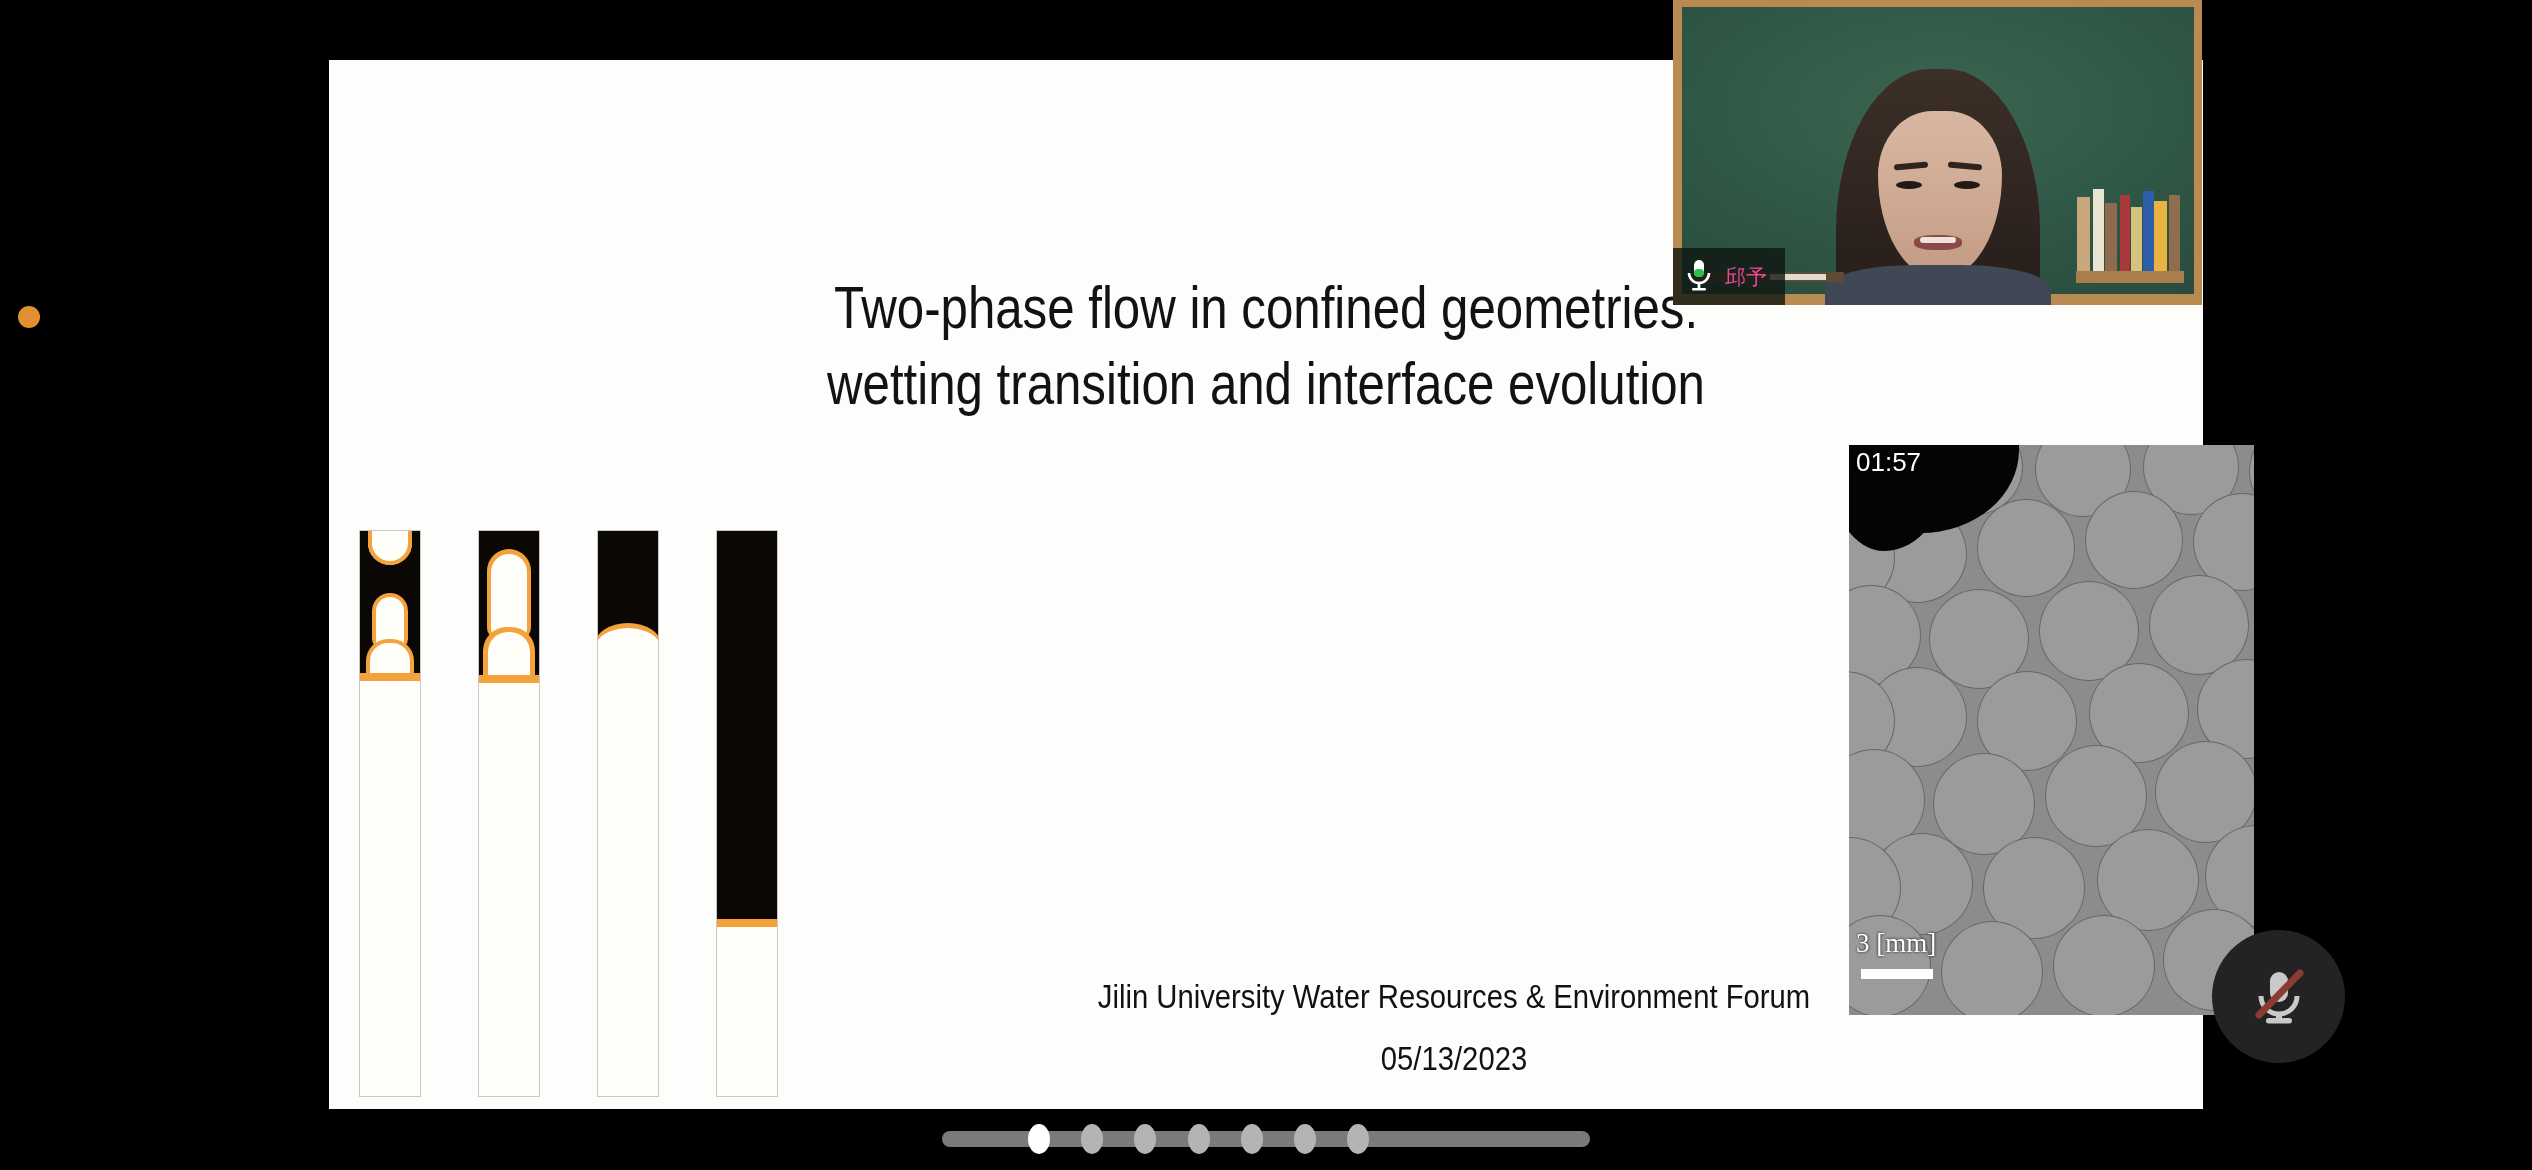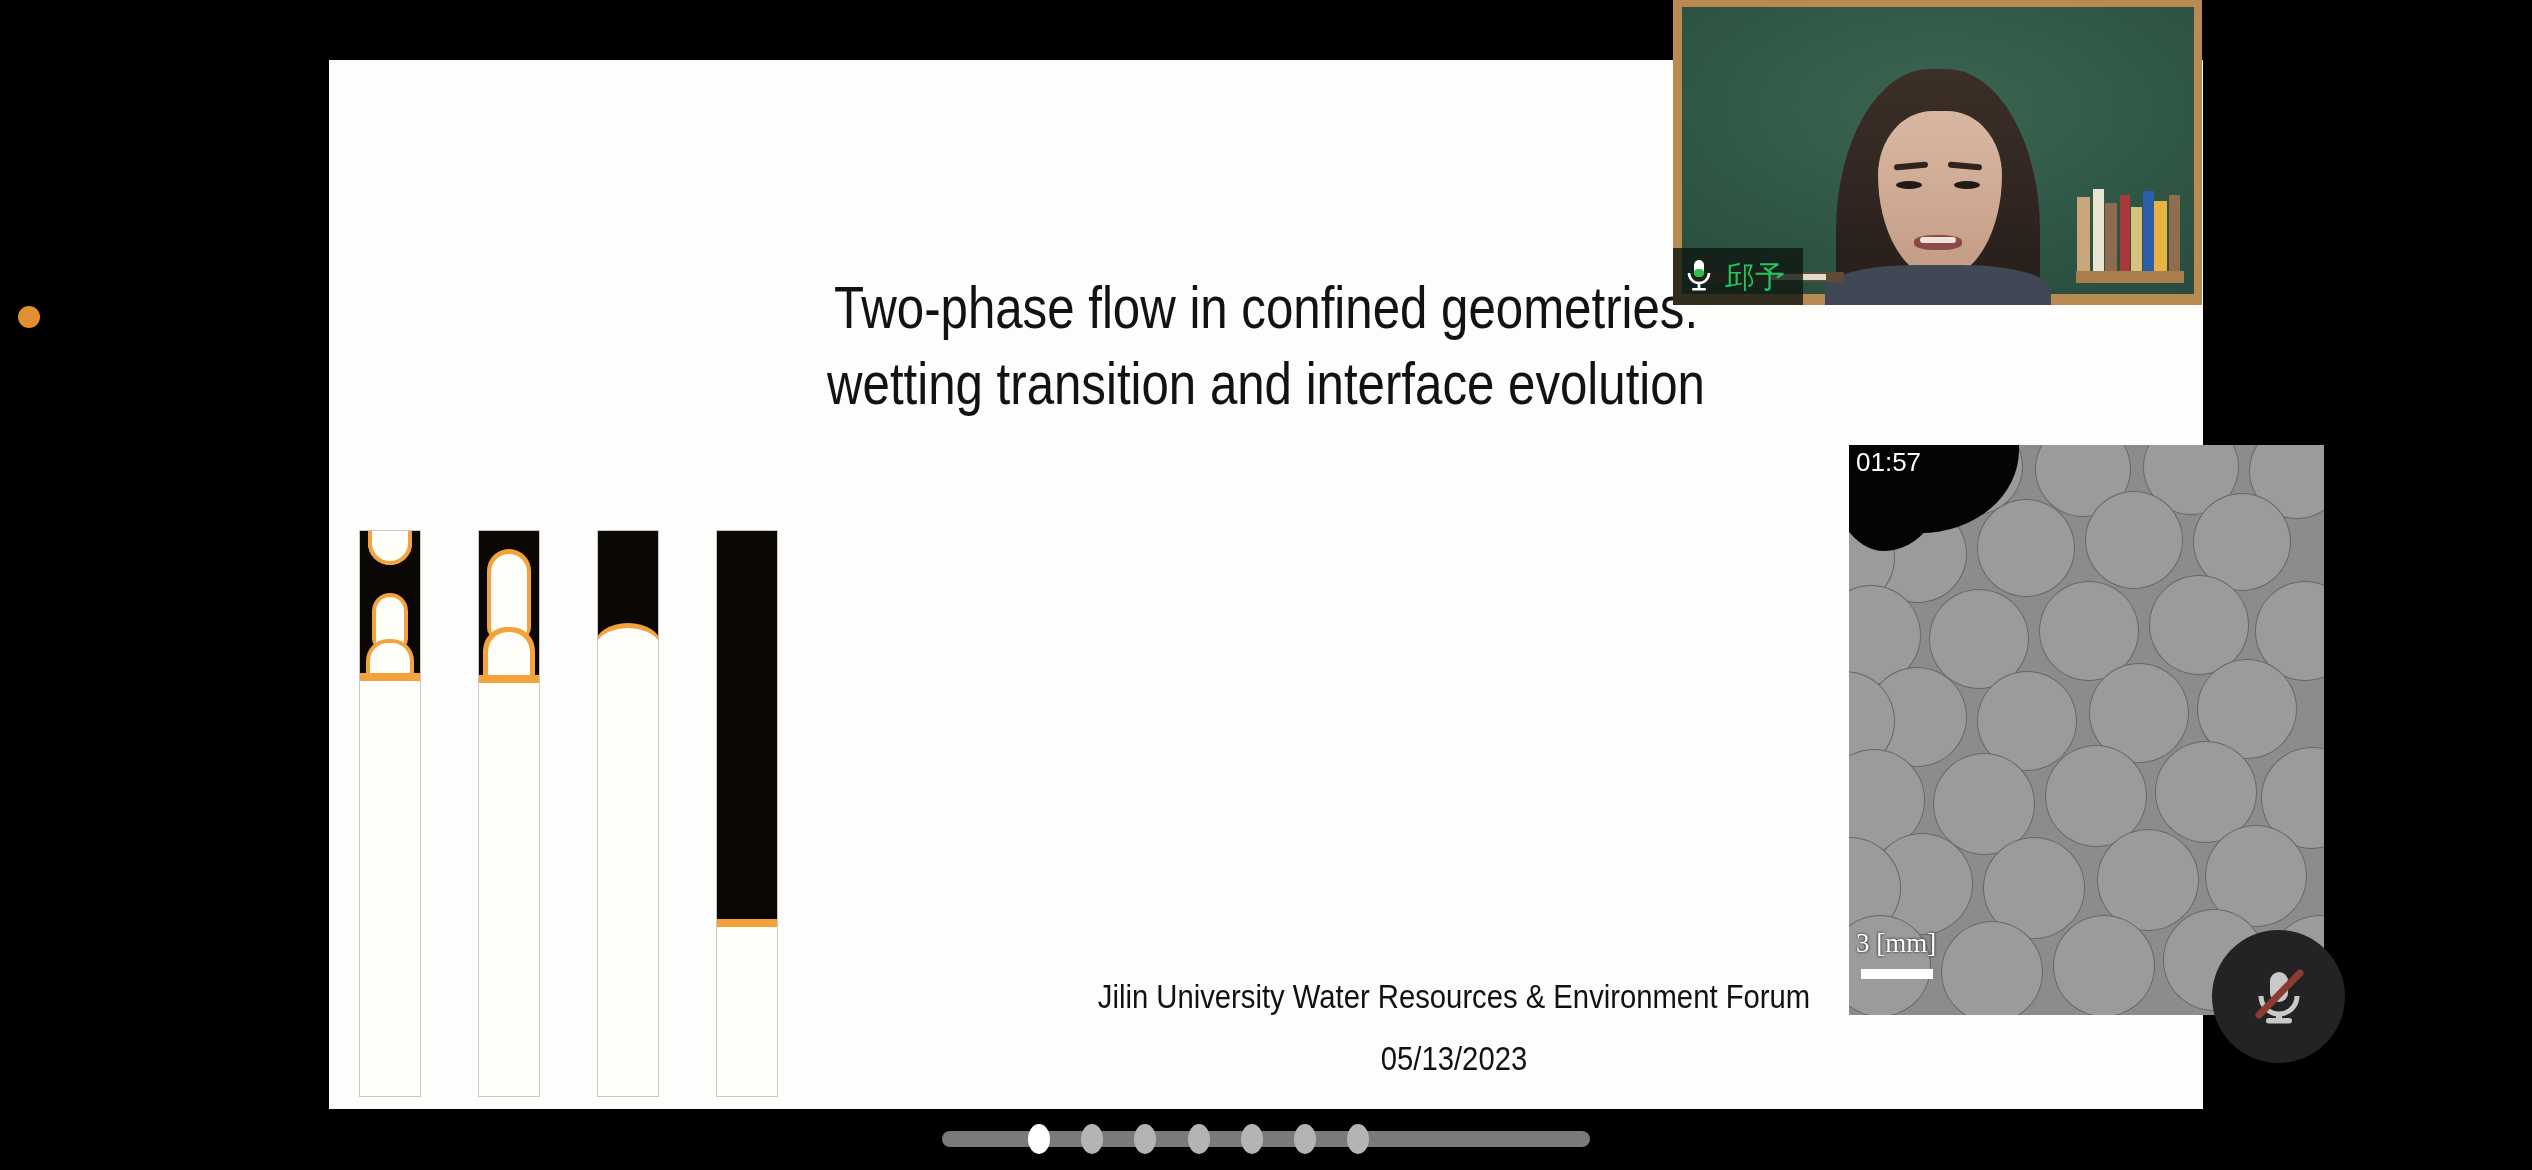--- a/index.html
+++ b/index.html
@@ -47,21 +47,21 @@
   
   .strips{position:absolute;left:30px;top:410px;width:430px;height:625px;}
   .tube{position:absolute;top:60px;background:#fffef8;border:1px solid #c9c9c9;
         overflow:hidden;}
   .tube .fill{position:absolute;left:0;width:100%;background:#0b0705;}
 
   
   .men{position:absolute;left:0;width:100%;}
 
   
-  .micro{position:absolute;left:1520px;top:385px;width:475px;height:570px;
+  .micro{position:absolute;left:1520px;top:385px;width:405px;height:570px;
          background:#8c8c8c;overflow:hidden;}
   .post{position:absolute;border-radius:50%;background:#9b9b9b;
         box-shadow:inset 0 0 0 1px rgba(60,60,60,.55);}
   .invader{position:absolute;background:#040404;}
   .micro-time{position:absolute;left:7px;top:2px;color:#fff;font-size:26px;
               font-family:"Liberation Sans",sans-serif;text-shadow:0 0 3px #000;}
   .micro-scale-lbl{position:absolute;left:7px;bottom:56px;color:#fff;font-size:27px;
                    font-family:"Liberation Serif",serif;text-shadow:0 0 3px #000;}
   .micro-scale-bar{position:absolute;left:12px;bottom:36px;width:72px;height:10px;
                    background:#fff;}
@@ -86,21 +86,21 @@
                 background:#efe3dc;border-radius:3px;}
   .vbody{position:absolute;left:50%;top:258px;width:226px;height:60px;margin-left:-113px;
          background:#3f4854;border-radius:40% 40% 0 0;}
   .vshelf{position:absolute;right:10px;bottom:11px;width:108px;height:12px;background:#a87f4c;}
   .vbook{position:absolute;bottom:23px;}
   .vtray{position:absolute;left:12px;bottom:12px;width:150px;height:10px;background:#5e4a35;}
   .vchalk{position:absolute;left:88px;bottom:14px;width:56px;height:6px;background:#dcdcd2;}
 
   .vlabel{position:absolute;left:0;bottom:0;height:57px;padding:0 18px 0 12px;
           display:flex;align-items:center;gap:12px;background:rgba(15,22,18,.80);}
-  .vlabel .name{color:#22c55e;font-size:30px;line-height:30px;
+  .vlabel .name{color:#ec4899;font-size:21px;line-height:30px;
                 font-family:Liberation Serif, serif;}
 
   
   #navbar{position:absolute;left:942px;top:1131px;width:648px;height:16px;
           background:#7a7a7a;border-radius:8px;}
   .navdot{position:absolute;top:-7px;width:22px;height:30px;border-radius:50%;
           background:#b4b4b4;}
   .navdot.active{background:#ffffff;}
 
   

